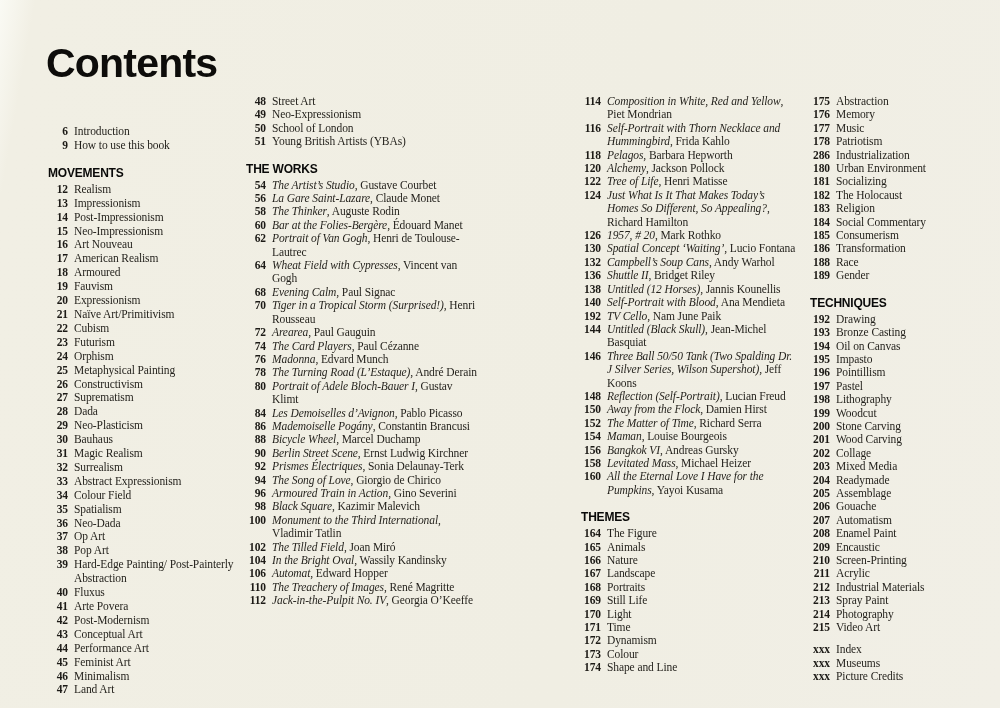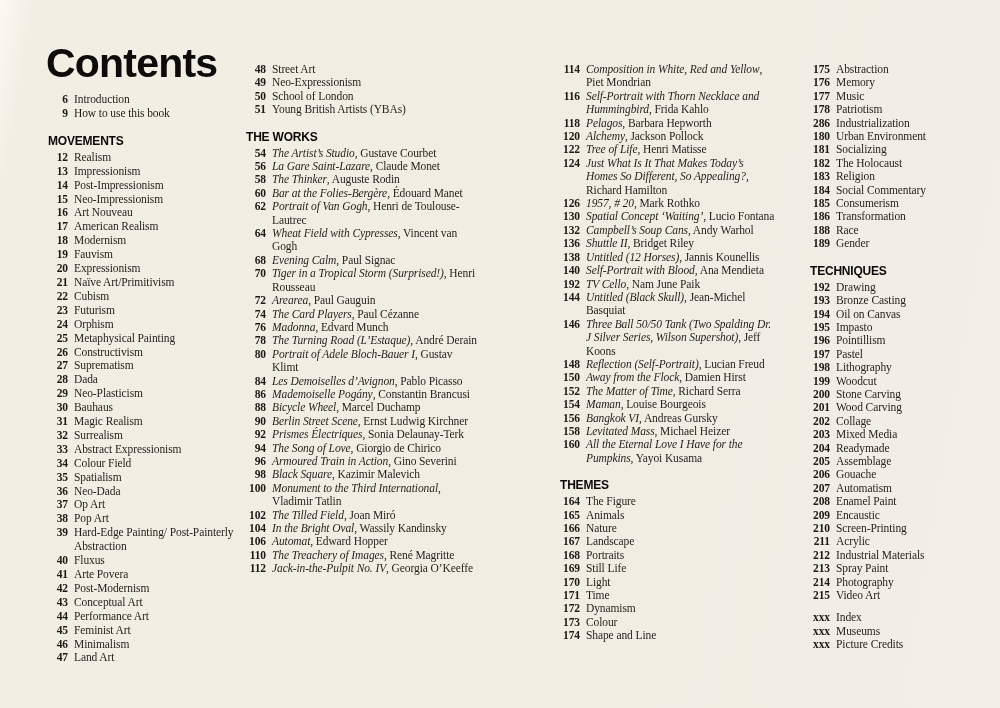--- a/index.html
+++ b/index.html
@@ -9,24 +9,24 @@
   }
   .page{
     position:relative;width:1000px;height:708px;
     background:linear-gradient(100deg,#fafaf4 0px,#f1efe4 35px,#f0eee3 60%,#f1efe6 100%);
   }
   .page-title{
     position:absolute;left:46px;top:40px;margin:0;
     font-family:"Liberation Sans", sans-serif;
     font-weight:700;font-size:41px;letter-spacing:-0.8px;color:#0d0c0a;
   }
-  .col{position:absolute;}
+  .col{position:absolute;margin-top:32px;}
   #col1{left:48px;top:93px;width:200px;}
   #col2{left:246px;top:63px;width:232px;}
-  #col3{left:560px;top:63px;width:216px;}
+  #col3{left:581px;top:63px;width:216px;}
   #col4{left:810px;top:63px;width:214px;}
   .sec-heading{
     font-family:"Liberation Sans", sans-serif;
     font-weight:700;font-size:12px;line-height:13px;
     letter-spacing:-0.2px;color:#0a0a09;
     margin:14px 0 3px 0;
   }
   .entry{
     display:flex;align-items:flex-start;
     font-size:11.5px;line-height:13.4px;letter-spacing:-0.1px;
@@ -77,21 +77,21 @@
         <div class="entry">
           <span class="num">16</span>
           <span class="label">Art Nouveau</span>
         </div>
         <div class="entry">
           <span class="num">17</span>
           <span class="label">American Realism</span>
         </div>
         <div class="entry">
           <span class="num">18</span>
-          <span class="label">Modernism</span>
+          <span class="label">Armoured</span>
         </div>
         <div class="entry">
           <span class="num">19</span>
           <span class="label">Fauvism</span>
         </div>
         <div class="entry">
           <span class="num">20</span>
           <span class="label">Expressionism</span>
         </div>
         <div class="entry">

